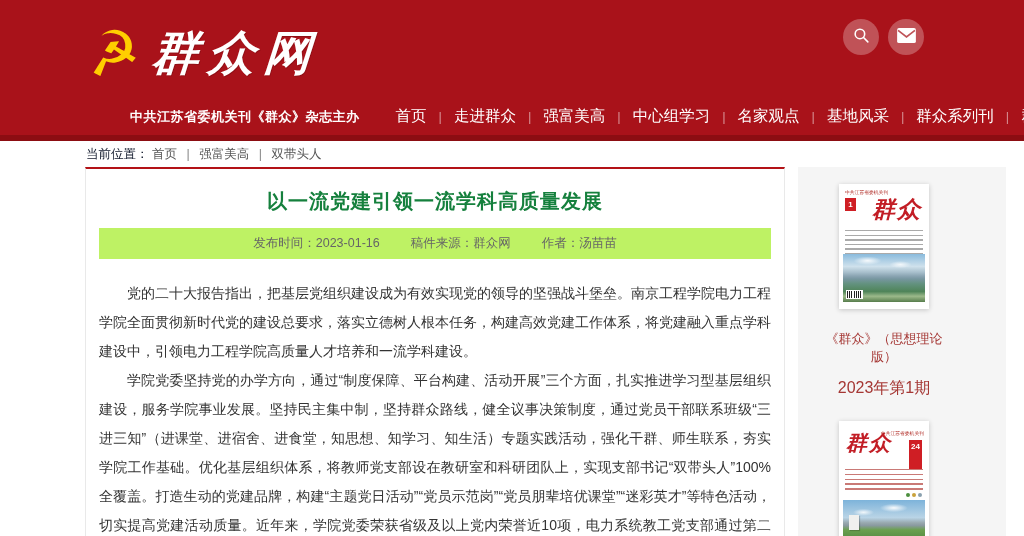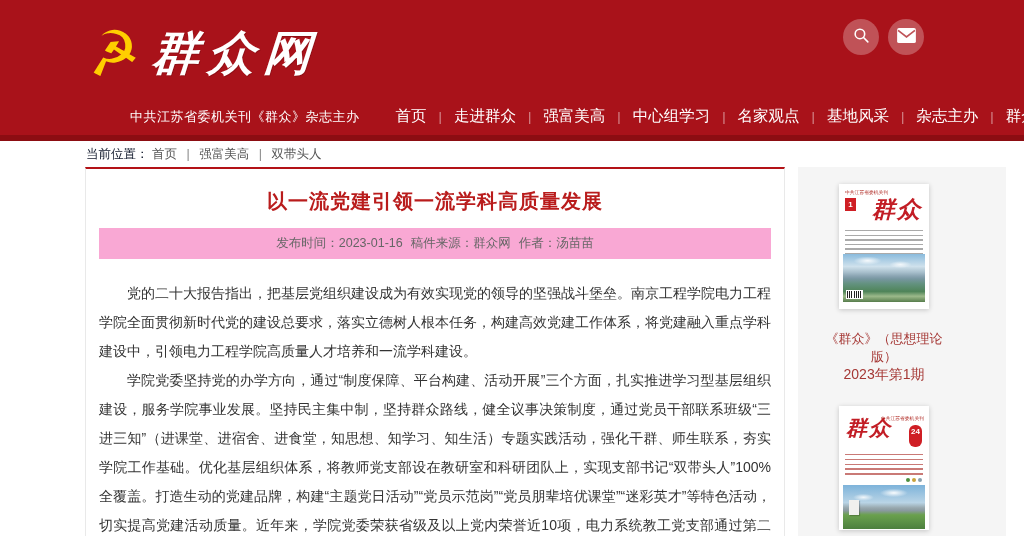--- a/index.html
+++ b/index.html
@@ -18,42 +18,42 @@
             color:#ffce00; transform:rotate(-8deg); }
   .site-name { font-family:"DejaVu Sans",sans-serif; font-size:47px; color:#fff;
                font-weight:bold; font-style:italic; letter-spacing:9px;
                transform:skewX(-4deg); text-shadow:1px 1px 0 rgba(0,0,0,.15); }
   .header-actions { position:absolute; right:100px; top:19px; display:flex; gap:9px; }
   .hbtn { width:36px; height:36px; border-radius:50%; border:none; cursor:pointer;
           background:rgba(255,255,255,.27); display:flex; align-items:center;
           justify-content:center; }
   .header-nav-row { position:absolute; left:130px; bottom:14px; display:flex;
                     align-items:center; white-space:nowrap; }
-  .tagline { color:#fff; font-weight:normal; font-size:13px; letter-spacing:.5px;
+  .tagline { color:#fff; font-weight:bold; font-size:13px; letter-spacing:.5px;
              margin-right:24px; }
   .topnav { display:flex; align-items:center; }
   .topnav a { color:#fff; font-size:15.5px; text-decoration:none; padding:0 12px;
               cursor:pointer; }
   .nav-sep { color:rgba(255,255,255,.5); font-size:13px; }
 
   
   .breadcrumb { position:absolute; left:86px; top:146px; font-size:12.5px;
                 color:#555; }
   .bc-label { color:#0f172a; }
   .breadcrumb a { color:#555; text-decoration:none; cursor:pointer; }
   .bc-sep { color:#888; margin:0 6px; }
 
   
   .article { position:absolute; left:85px; top:167px; width:700px; height:380px;
              background:#fff; border:1px solid #e9e9e9; border-top:2px solid #b31217;
              padding:0 13px; overflow:hidden; }
-  .article-title { text-align:center; font-size:20px; color:#b91c1c; font-weight:bold;
+  .article-title { text-align:center; font-size:20px; color:#15803d; font-weight:bold;
                    margin-top:19px; letter-spacing:1px; }
-  .article-meta { margin-top:13px; height:31px; background:#f9a8d4; display:flex;
-                  align-items:center; justify-content:center; gap:8px;
+  .article-meta { margin-top:13px; height:31px; background:#bef264; display:flex;
+                  align-items:center; justify-content:center; gap:31px;
                   font-size:12.5px; color:#666; }
   .article-body { margin-top:20px; font-size:14px; line-height:29px; color:#333;
                   text-align:justify; }
   .article-body p { text-indent:2em; }
   .article-body p.sub-heading { font-weight:bold; }
 
   
   .sidebar { position:absolute; left:798px; top:167px; width:208px; height:369px;
              background:#f5f5f5; overflow:hidden; }
   .mag-col { margin:17px 0 0 20px; width:132px; text-align:center; }
@@ -78,24 +78,24 @@
     background:
       radial-gradient(ellipse 20px 6px at 30% 14%, rgba(255,255,255,.9), transparent 70%),
       radial-gradient(ellipse 16px 5px at 70% 22%, rgba(255,255,255,.8), transparent 70%),
       linear-gradient(180deg,#8abbdd 0%,#cfe1ec 26%,#a8bfcc 38%,#8aa4b2 46%,
         #7796a0 52%,#63927f 62%,#4f8459 78%,#9cb98a 88%,#577d4c 100%); }
   .barcode { position:absolute; left:3px; bottom:3px; width:17px; height:9px;
              background:repeating-linear-gradient(90deg,#222 0 1px,#fff 1px 2.2px);
              border:1px solid #fff; }
   .caption { color:#a53734; cursor:pointer; }
   .caption-title { margin-top:21px; font-size:13px; }
-  .caption-issue { font-size:14px; }
+  .caption-issue { margin-top:12px; font-size:16px; }
   .c2-masthead { top:8px; left:7px; font-size:21px; }
   .c2-top { top:9px; right:5px; transform-origin:right top; }
-  .c2-badge { top:19px; right:7px; width:13px; height:22px; line-height:13px;border-radius:6px; }
+  .c2-badge { top:19px; right:7px; width:13px; height:29px; line-height:13px; }
   .c2-lines { position:absolute; top:48px; left:6px; right:6px; height:23px;
               background:repeating-linear-gradient(to bottom,#c0625e 0 1.4px,
               transparent 1.4px 4.8px); opacity:.85; }
   .c2-dots { position:absolute; top:72px; right:7px; display:flex; gap:2px; }
   .c2-dots i { width:4px; height:4px; border-radius:50%; display:block; }
   .photo2 { top:79px; height:44px;
     background:
       radial-gradient(ellipse 20px 6px at 62% 18%, rgba(255,255,255,.95), transparent 70%),
       radial-gradient(ellipse 15px 5px at 25% 28%, rgba(255,255,255,.85), transparent 70%),
       linear-gradient(180deg,#7db3da 0%,#b9d4e6 40%,#98a8ae 52%,#8a9aa0 58%,
@@ -141,21 +141,21 @@
         <a>走进群众</a>
         <span class="nav-sep">|</span>
         <a>强富美高</a>
         <span class="nav-sep">|</span>
         <a>中心组学习</a>
         <span class="nav-sep">|</span>
         <a>名家观点</a>
         <span class="nav-sep">|</span>
         <a>基地风采</a>
         <span class="nav-sep">|</span>
-        <a>杂志主办</a>
+        <a>群众系列刊</a>
         <span class="nav-sep">|</span>
         <a>群众融媒体</a>
       </nav>
     </div>
     <div class="header-strip"></div>
   </header>
 
   <div class="breadcrumb">
     <span class="bc-label">当前位置：</span>
     <a>首页</a>

